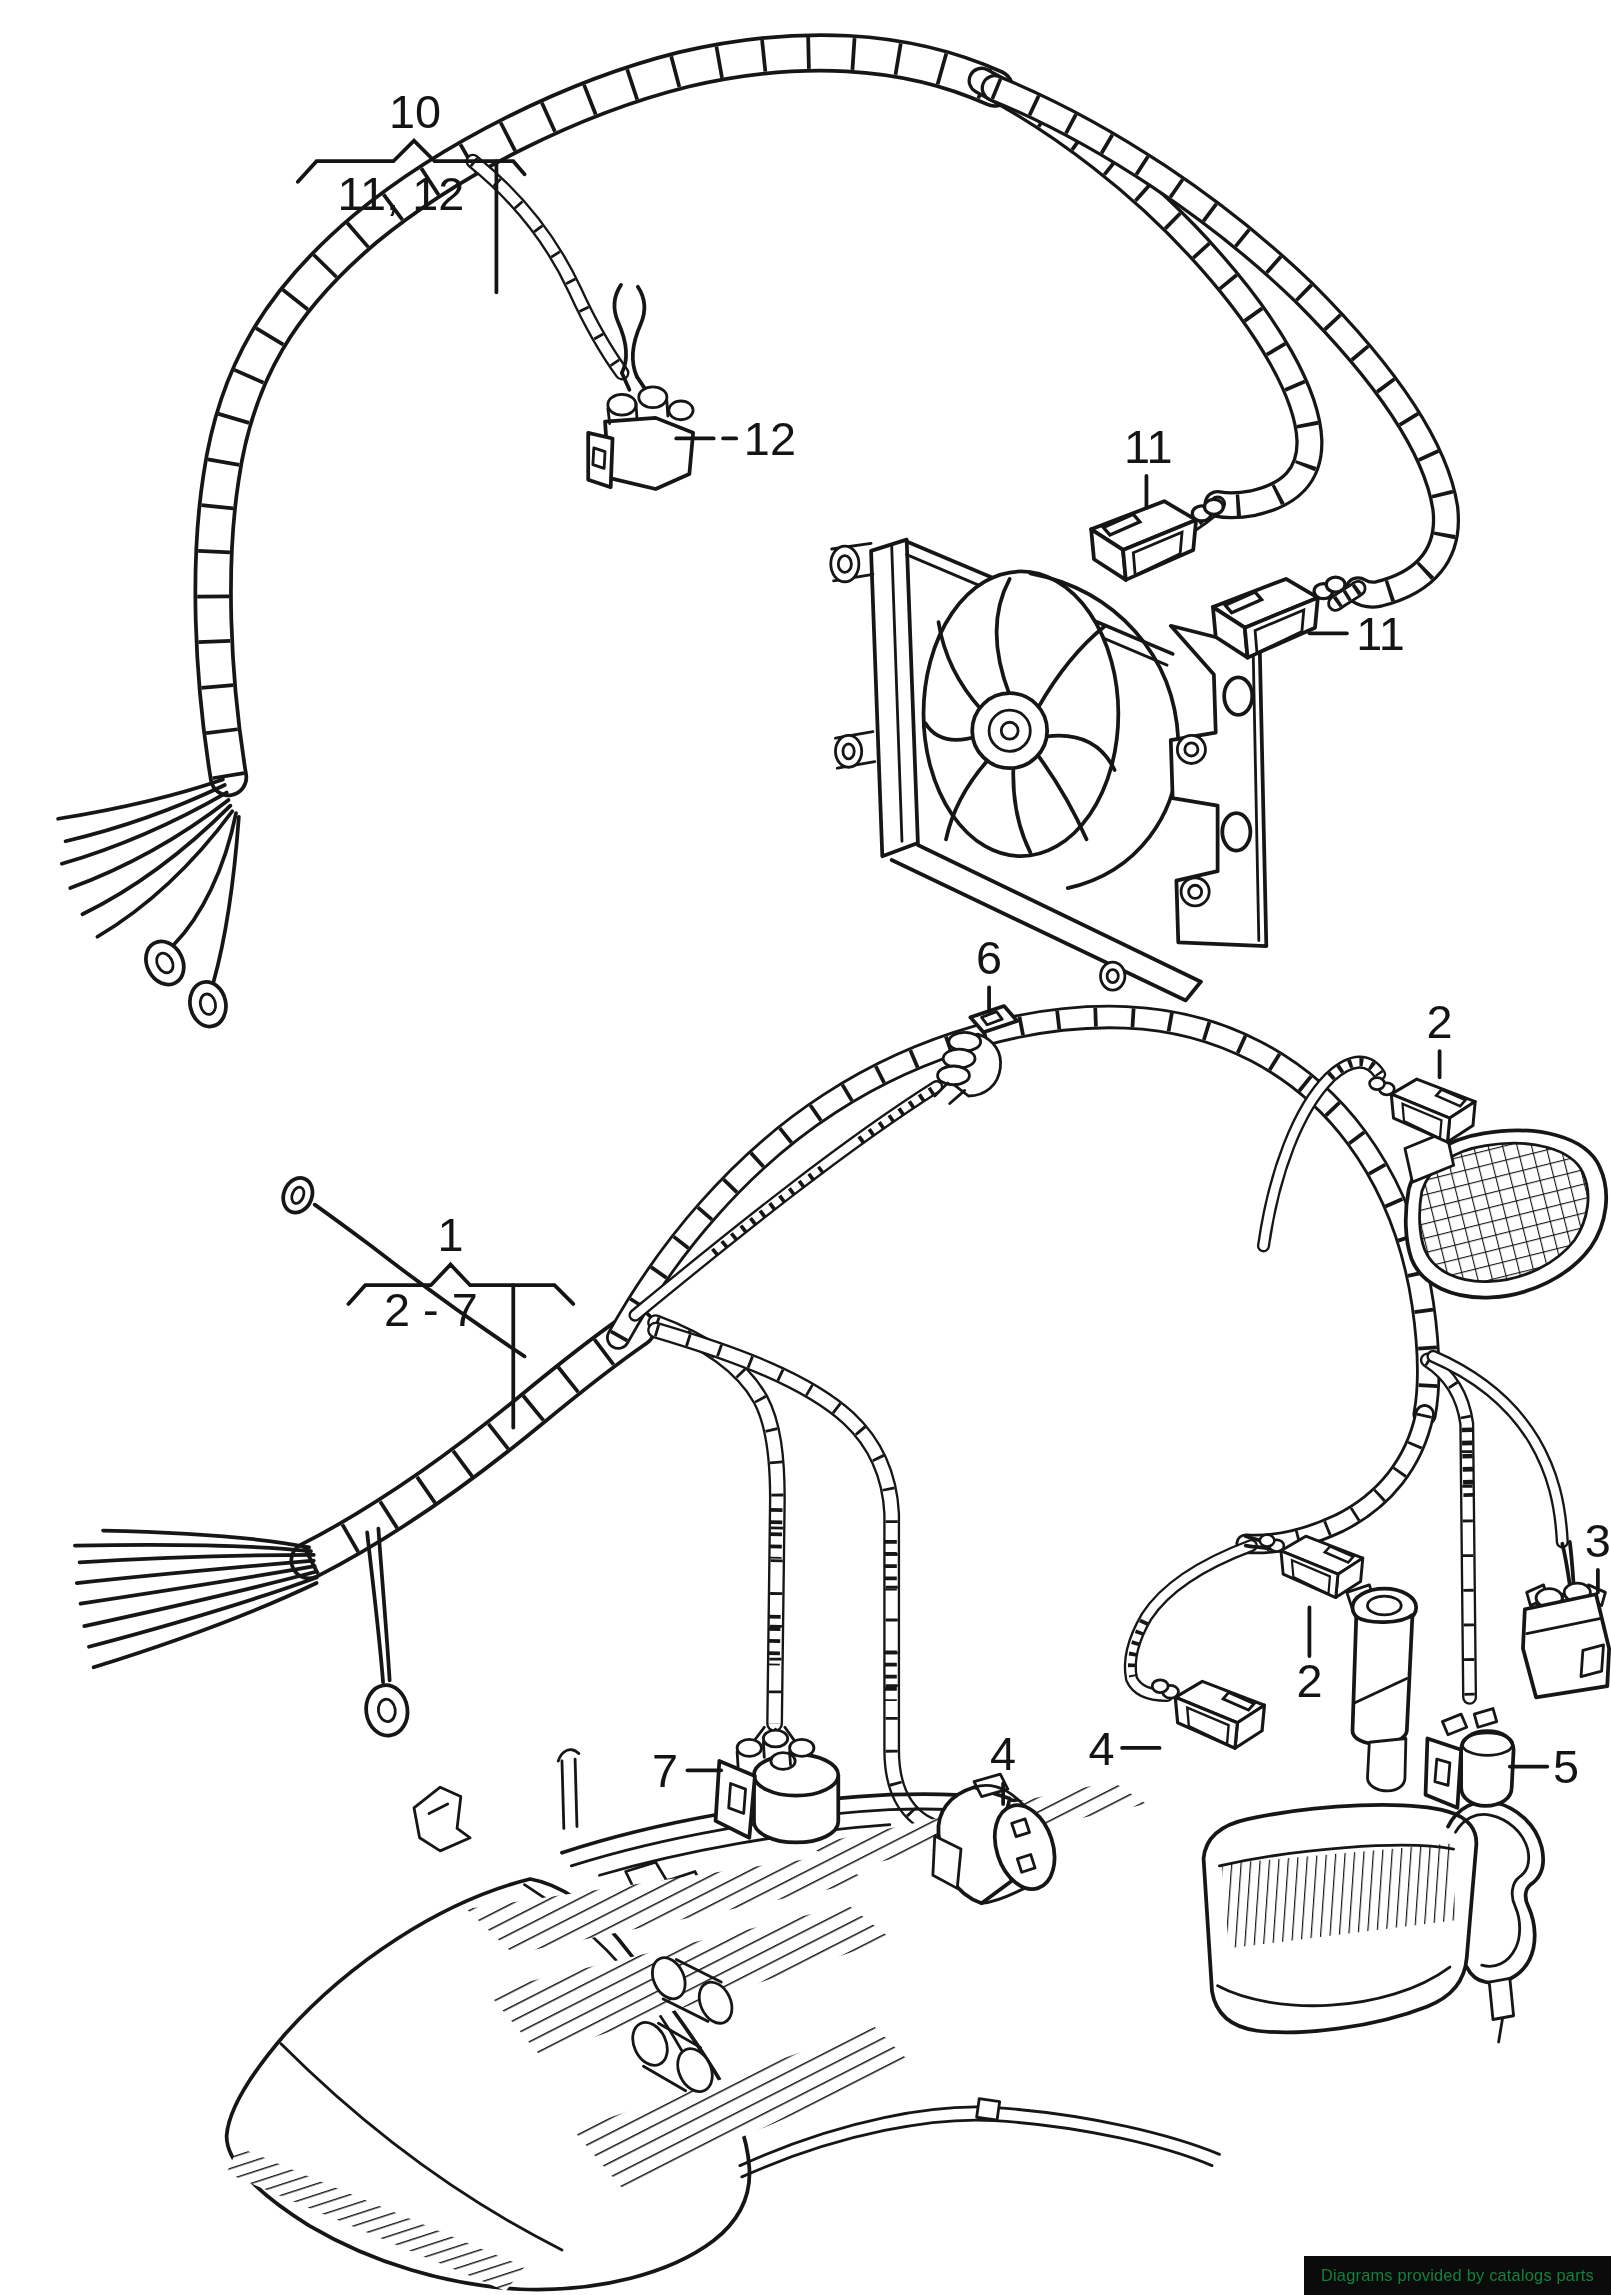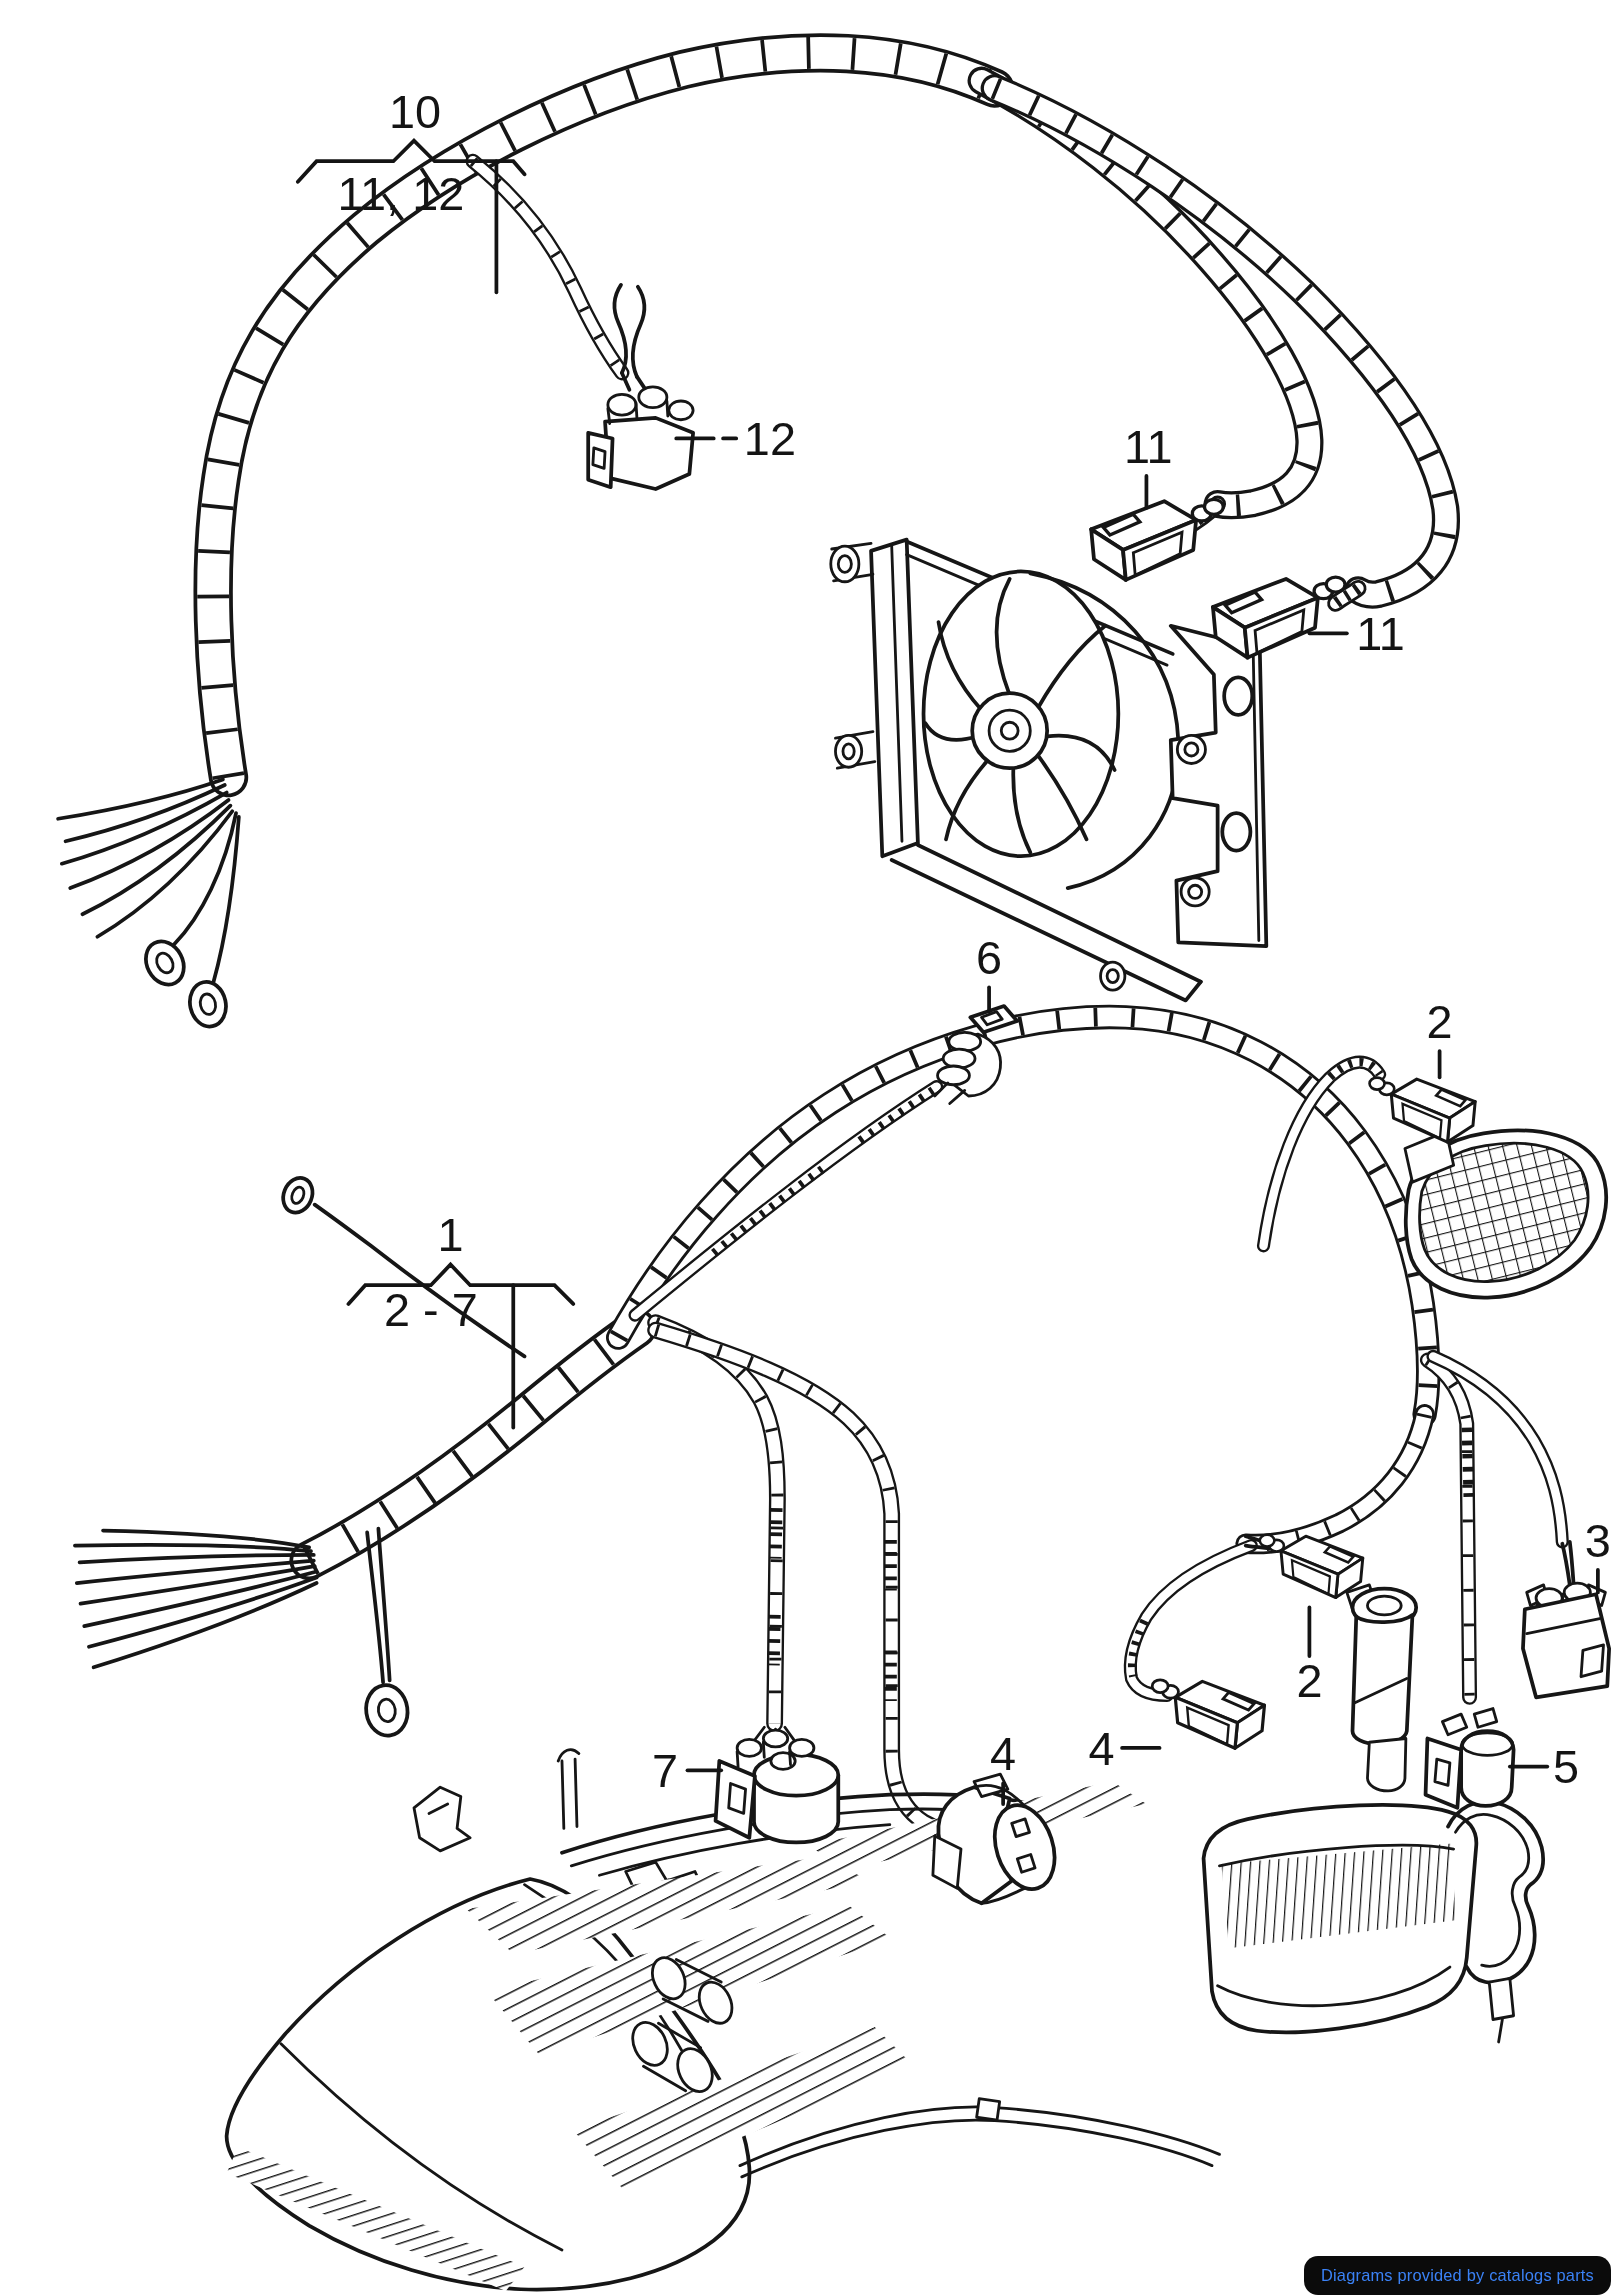--- a/index.html
+++ b/index.html
@@ -421,15 +421,15 @@
     <text class="callout-text" x="1398" y="1812">2</text>
 
     <path class="leader" d="M 1706,1676 L 1706,1700"></path>
     <text class="callout-text" x="1706" y="1662">3</text>
 
     <path class="dashlead" d="M 1612,1886 L 1654,1886"></path>
     <text class="callout-text" x="1672" y="1904">5</text>
   </g>
 </svg>
 
-<div id="watermark" title="Diagrams provided by catalogs parts" style="background: rgb(11, 11, 11); color: #3b82f6; border-radius: 14px;">Diagrams provided by catalogs parts</div>
+<div id="watermark" title="Diagrams provided by catalogs parts" style="background: rgb(11, 11, 11); color: #15803d;">Diagrams provided by catalogs parts</div>
 </div>
 
 
 </body></html>

